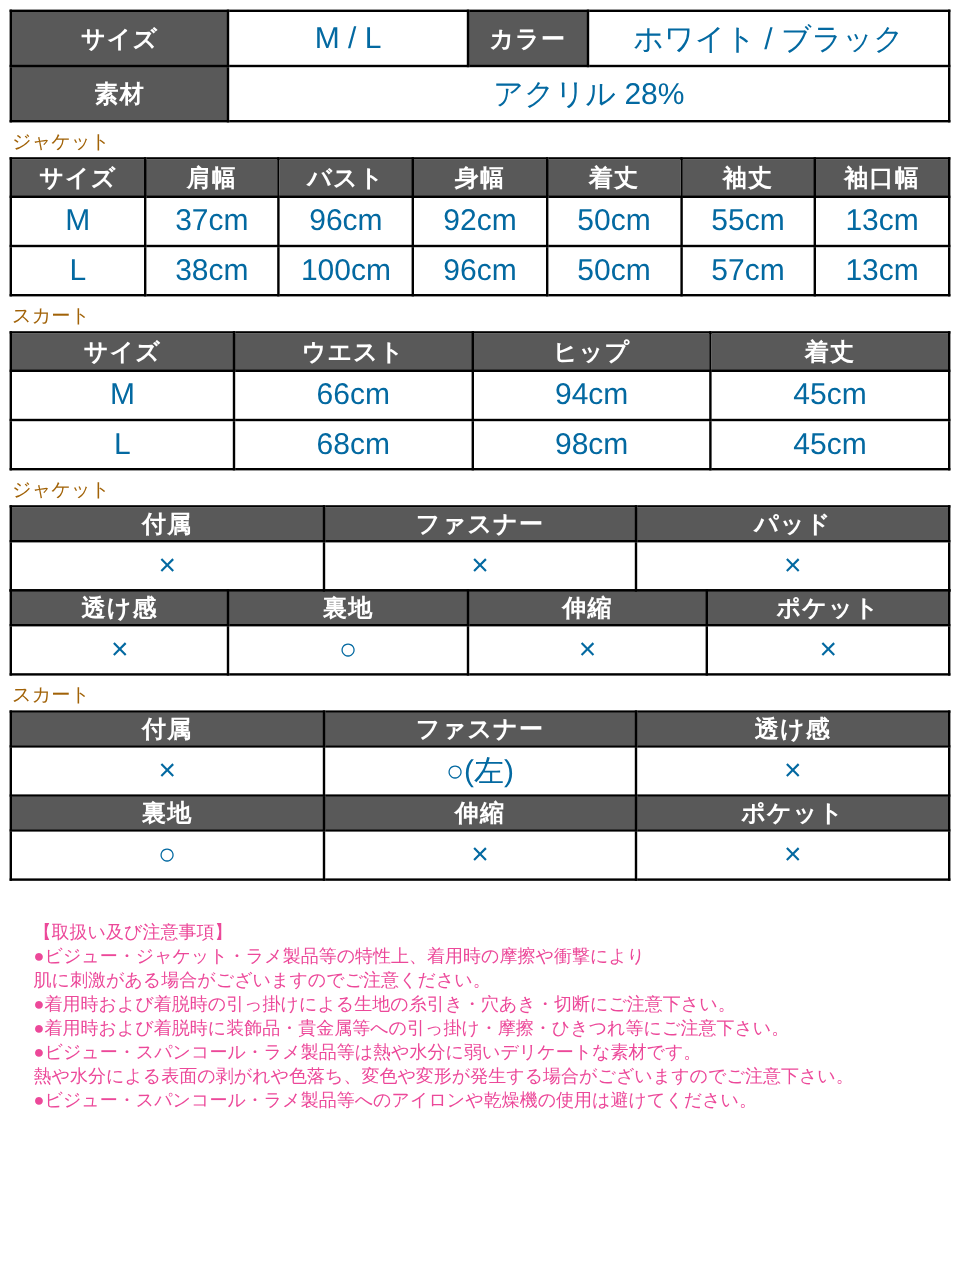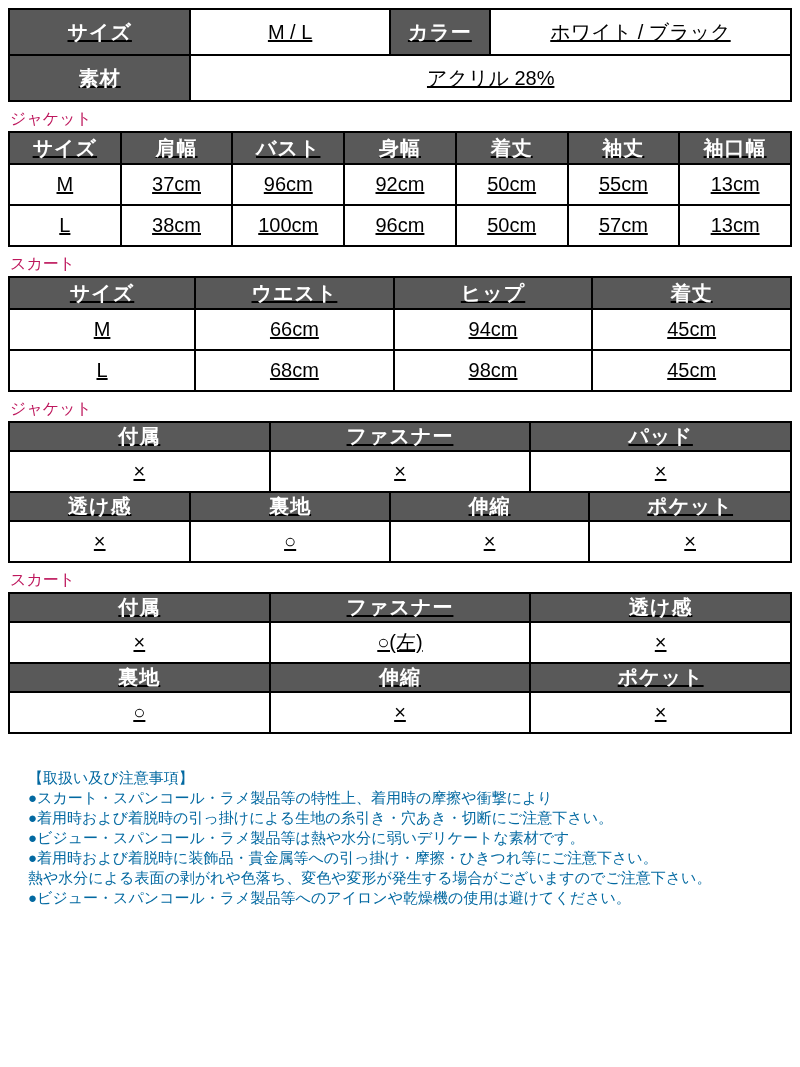--- a/index.html
+++ b/index.html
@@ -6,59 +6,59 @@
   html, body { margin: 0; padding: 0; }
   body {
     width: 800px; height: 1067px;
     background: #ffffff;
     font-family: "Liberation Sans", "DejaVu Sans", sans-serif;
     color: #000;
     overflow: hidden;
   }
   .page { padding: 8px 8px 0 8px; }
 
-  table { width: 100%; border-collapse: collapse; table-layout: fixed; text-decoration: underline; }
+  table { width: 100%; border-collapse: collapse; table-layout: fixed; }
   th, td {
     border: 2px solid #000;
     text-align: center;
     vertical-align: middle;
     padding: 0;
     overflow: hidden;
     white-space: nowrap;
   }
   th {
     background: #595959;
     color: #ffffff;
     font-size: 20px;
     font-weight: bold;
     letter-spacing: 1px;
   }
-  td { font-size: 20px; color: #000000; font-weight: normal; }
+  td { font-size: 25px; color: #0369a1; font-weight: normal; }
 
   .t1 th, .t1 td { height: 46px; }
   .size-table { margin-top: 3px; }
   .size-table th { height: 32px; }
   .size-table td { height: 41px; }
   .feat th { height: 15px; margin-left: 16px; }
   .feat td { height: 41px; }
   .stack2 { margin-top: -2px; }
 
   .section-label {
     font-size: 16px;
-    color: #be185d;
+    color: #a16207;
     margin: 7px 0 3px 2px;
     line-height: 19px;
   }
 
   .notes {
     margin-top: 34px;
     padding-left: 20px;
     font-size: 15px;
     line-height: 20px;
-    color: #0369a1;
+    color: #ec4899;
   }
   .notes div { white-space: nowrap; }
 </style>
 </head>
 <body>
 
 <div class="page">
 
   <table class="t1">
     <colgroup>
@@ -203,21 +203,22 @@
       <tr>
         <td>○</td>
         <td>×</td>
         <td>×</td>
       </tr>
     </tbody>
   </table>
 
   <div class="notes">
     <div>【取扱い及び注意事項】</div>
-    <div>●スカート・スパンコール・ラメ製品等の特性上、着用時の摩擦や衝撃により</div>
+    <div>●ビジュー・ジャケット・ラメ製品等の特性上、着用時の摩擦や衝撃により</div>
+    <div>肌に刺激がある場合がございますのでご注意ください。</div>
     <div>●着用時および着脱時の引っ掛けによる生地の糸引き・穴あき・切断にご注意下さい。</div>
+    <div>●着用時および着脱時に装飾品・貴金属等への引っ掛け・摩擦・ひきつれ等にご注意下さい。</div>
     <div>●ビジュー・スパンコール・ラメ製品等は熱や水分に弱いデリケートな素材です。</div>
-    <div>●着用時および着脱時に装飾品・貴金属等への引っ掛け・摩擦・ひきつれ等にご注意下さい。</div>
     <div>熱や水分による表面の剥がれや色落ち、変色や変形が発生する場合がございますのでご注意下さい。</div>
     <div>●ビジュー・スパンコール・ラメ製品等へのアイロンや乾燥機の使用は避けてください。</div>
   </div>
 
 </div>
 
 </body></html>

